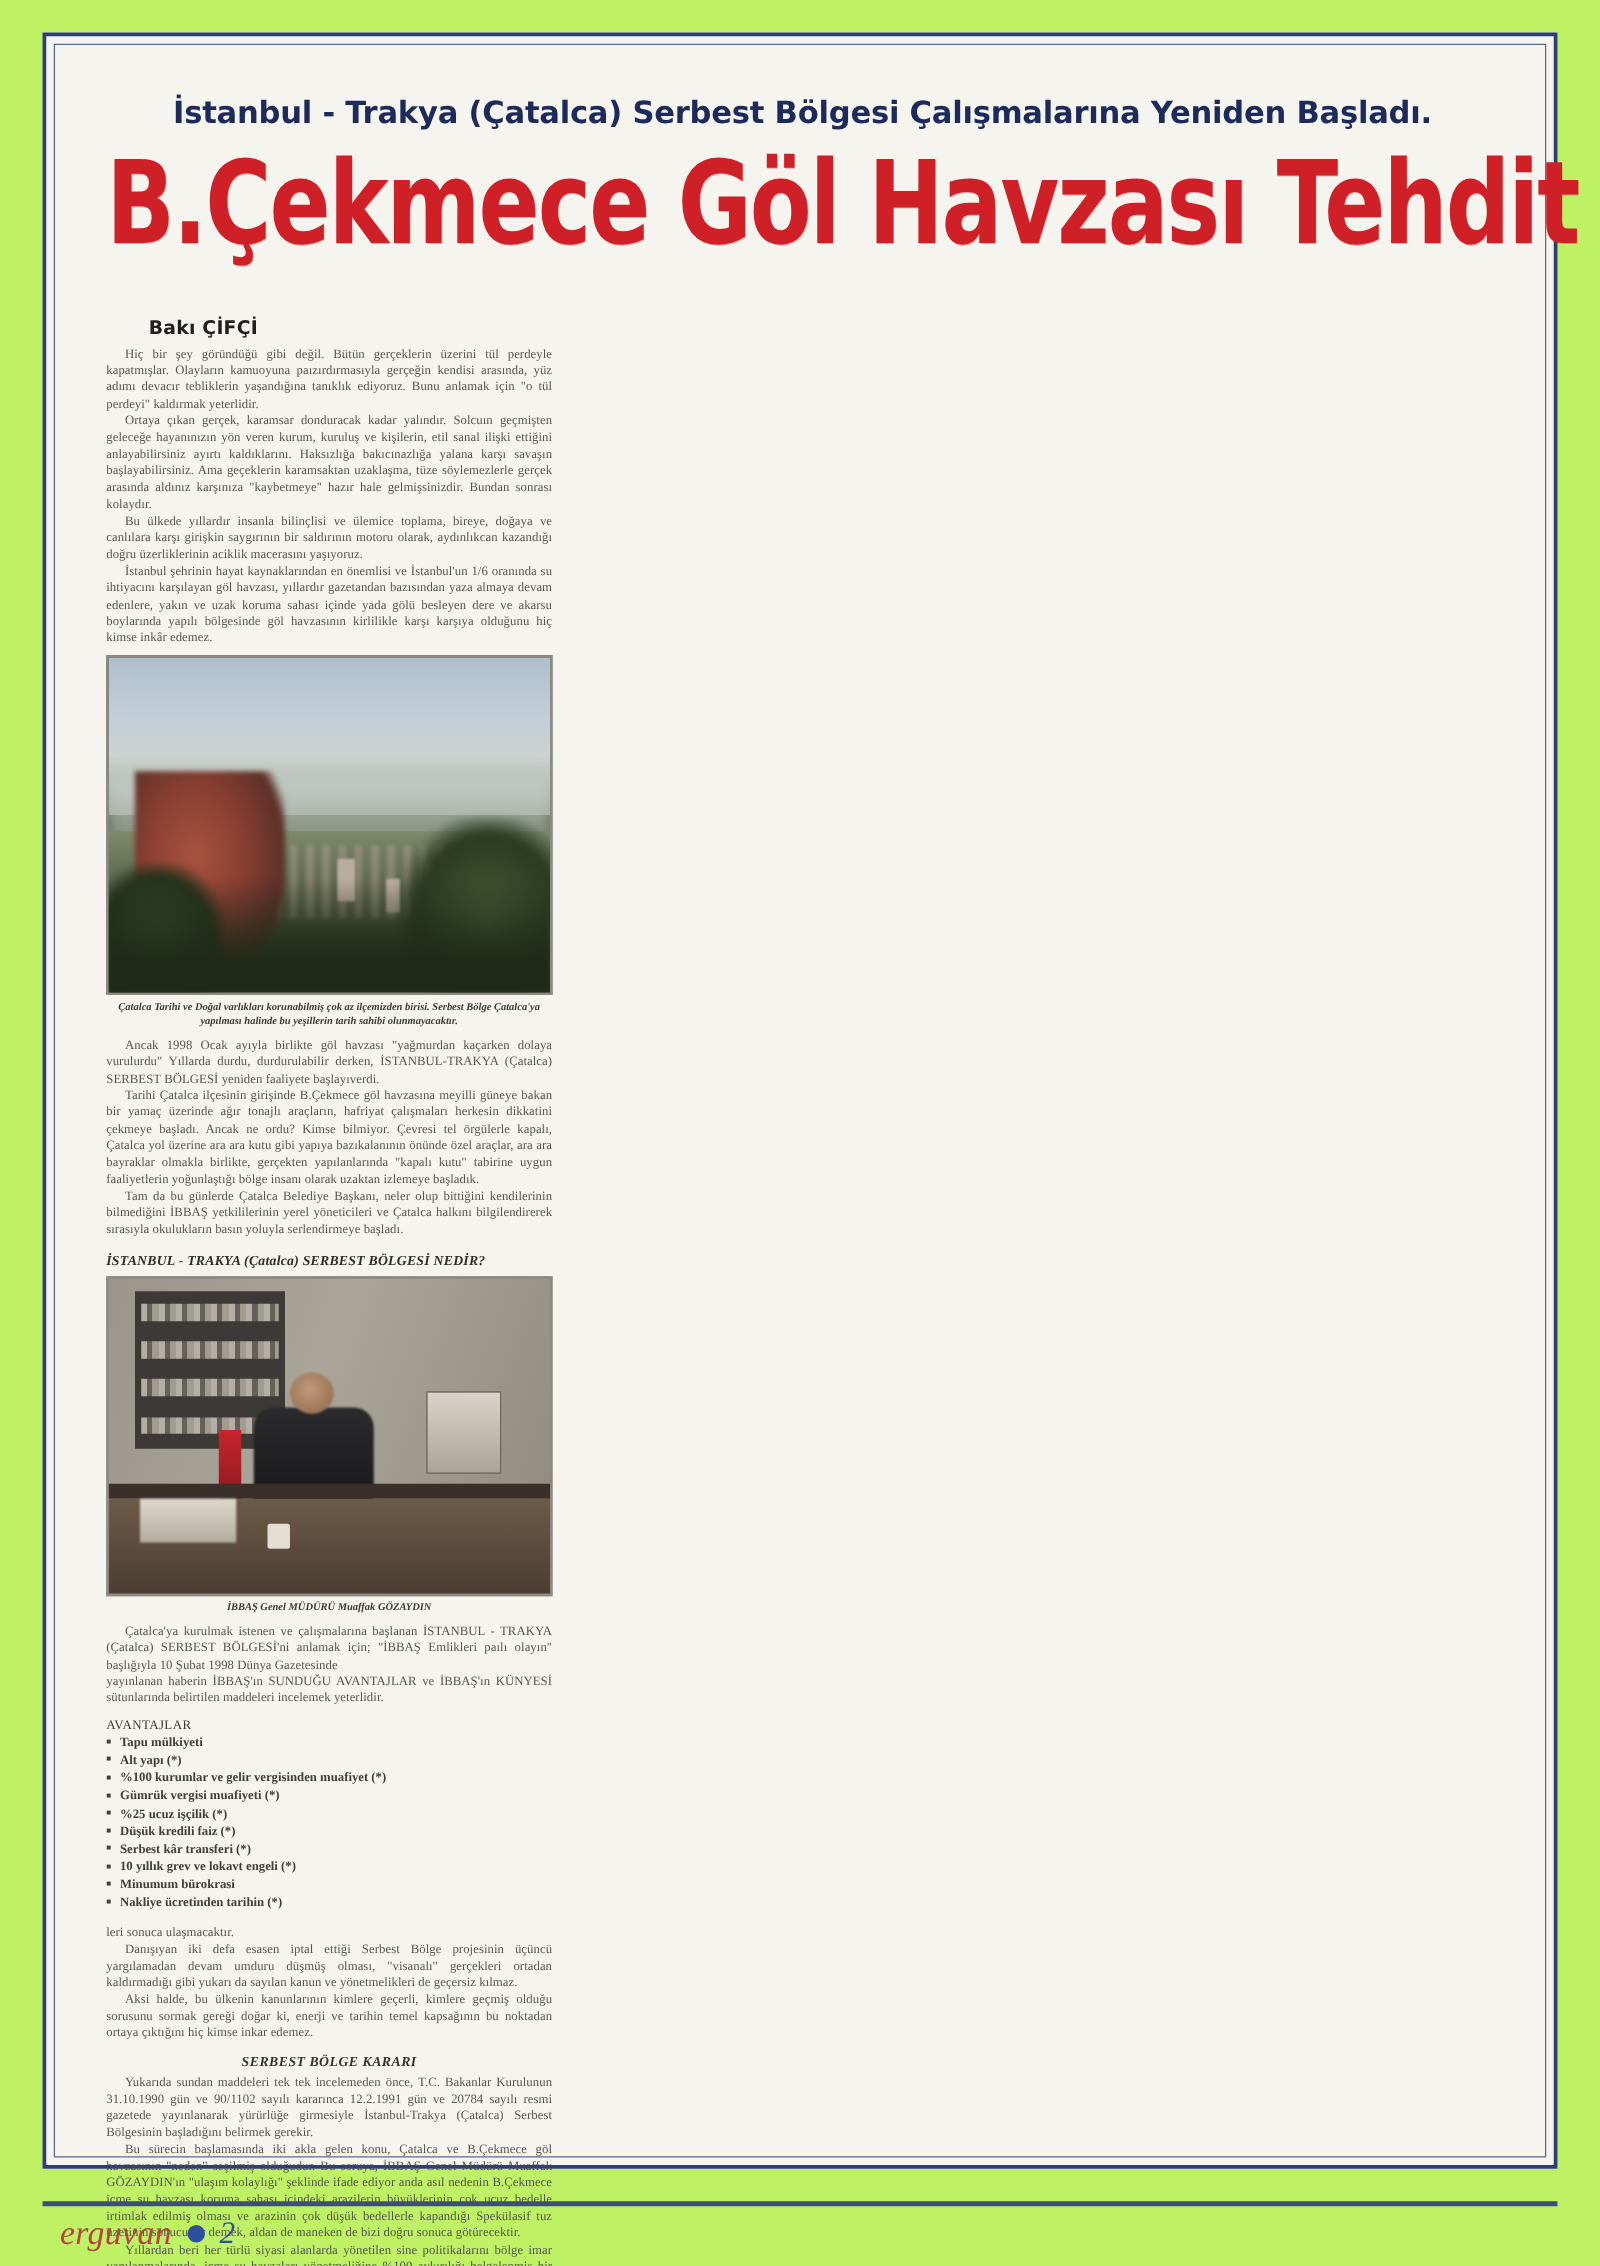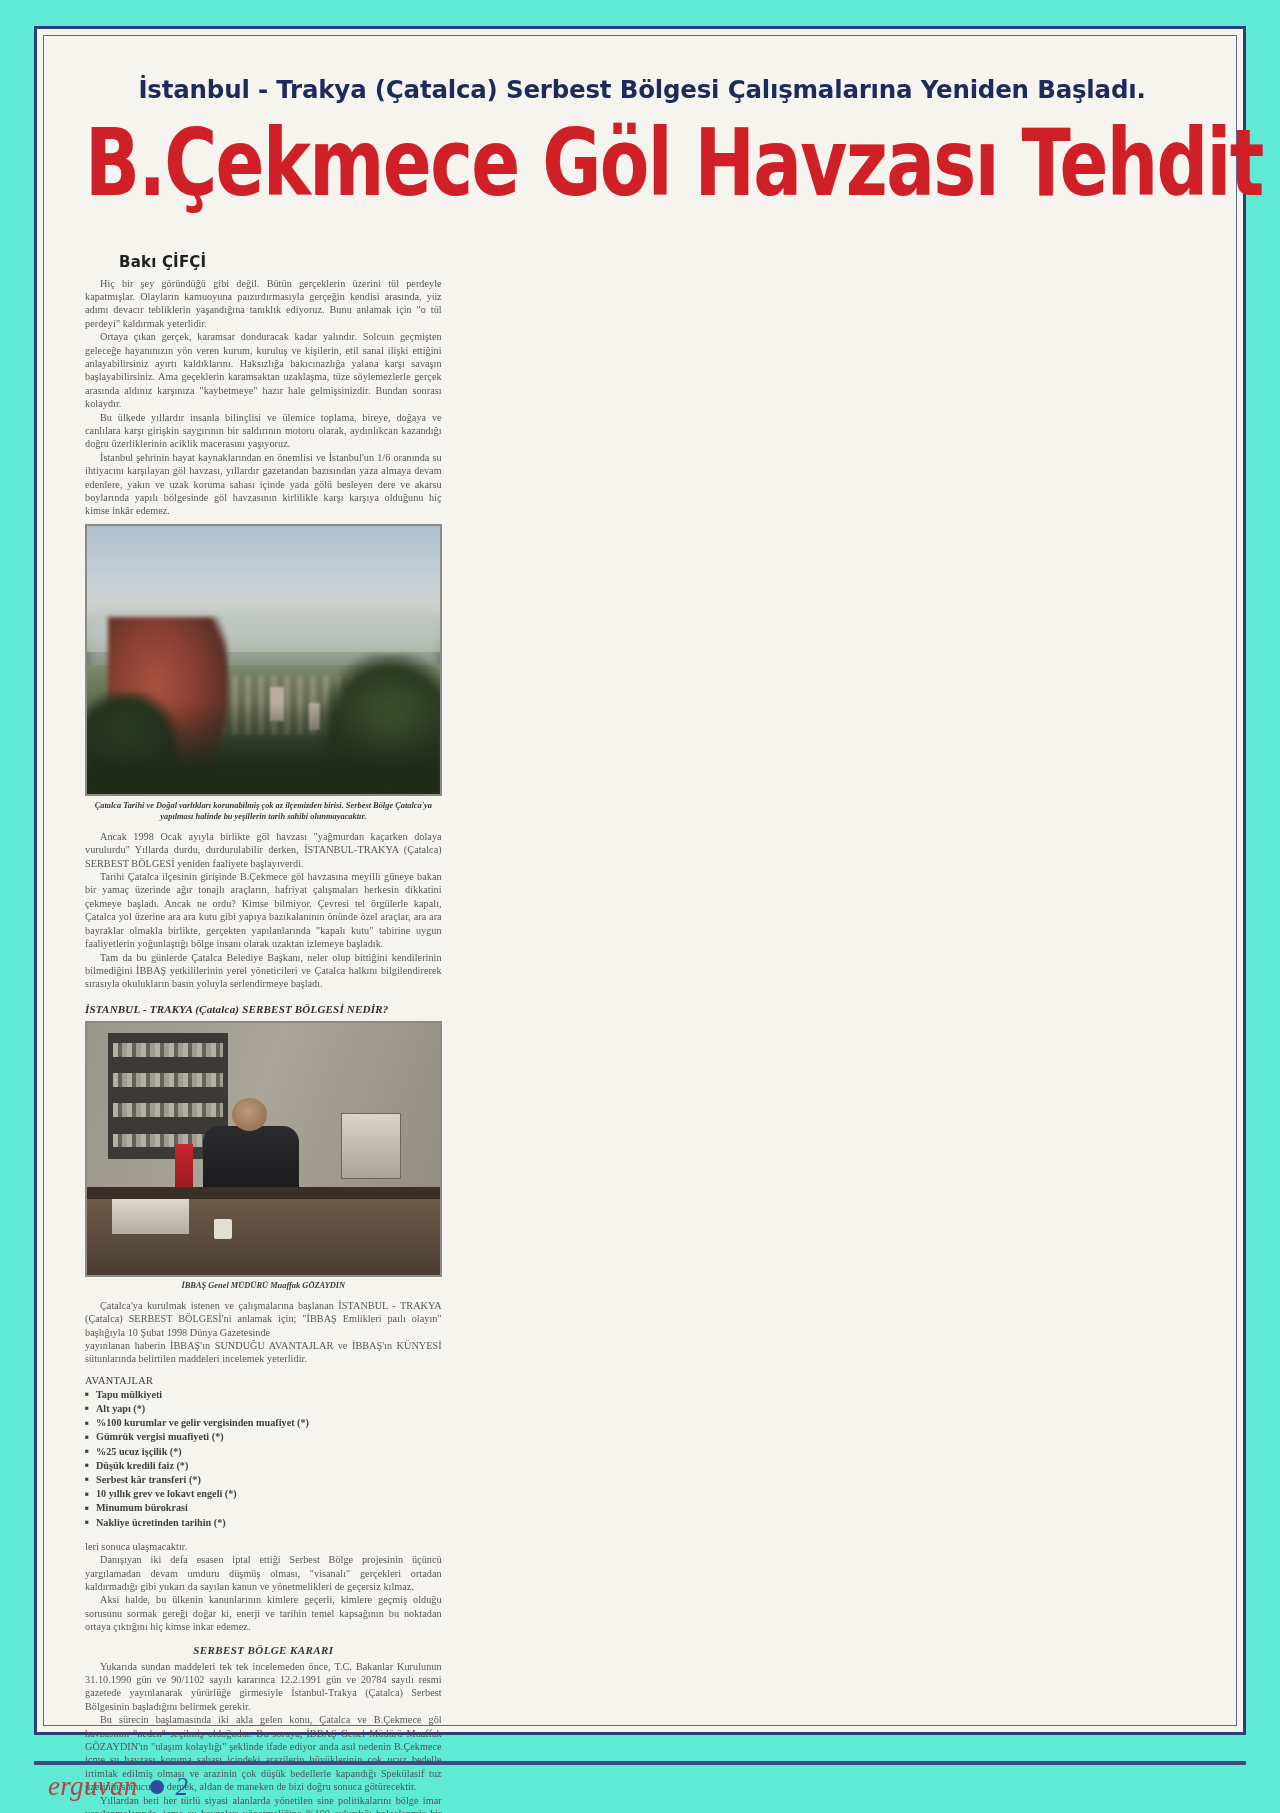--- a/index.html
+++ b/index.html
@@ -5,21 +5,21 @@
   * { box-sizing: border-box; }
   html, body { margin:0; padding:0; }
   body {
     width:1280px; height:1813px;
     background:#e8e6e1;
     font-family:"Liberation Serif", serif;
     overflow:hidden;
   }
   .page {
     position:absolute; inset:0;
-    background:#5eead4;
+    background:#bef264;
   }
   
   .frame-outer {
     position:absolute;
     left:34px; top:26px; right:34px; bottom:78px;
     border:3px solid #2d3f72;
     background:#f6f4ee;
   }
   .frame-inner {
     position:absolute;

